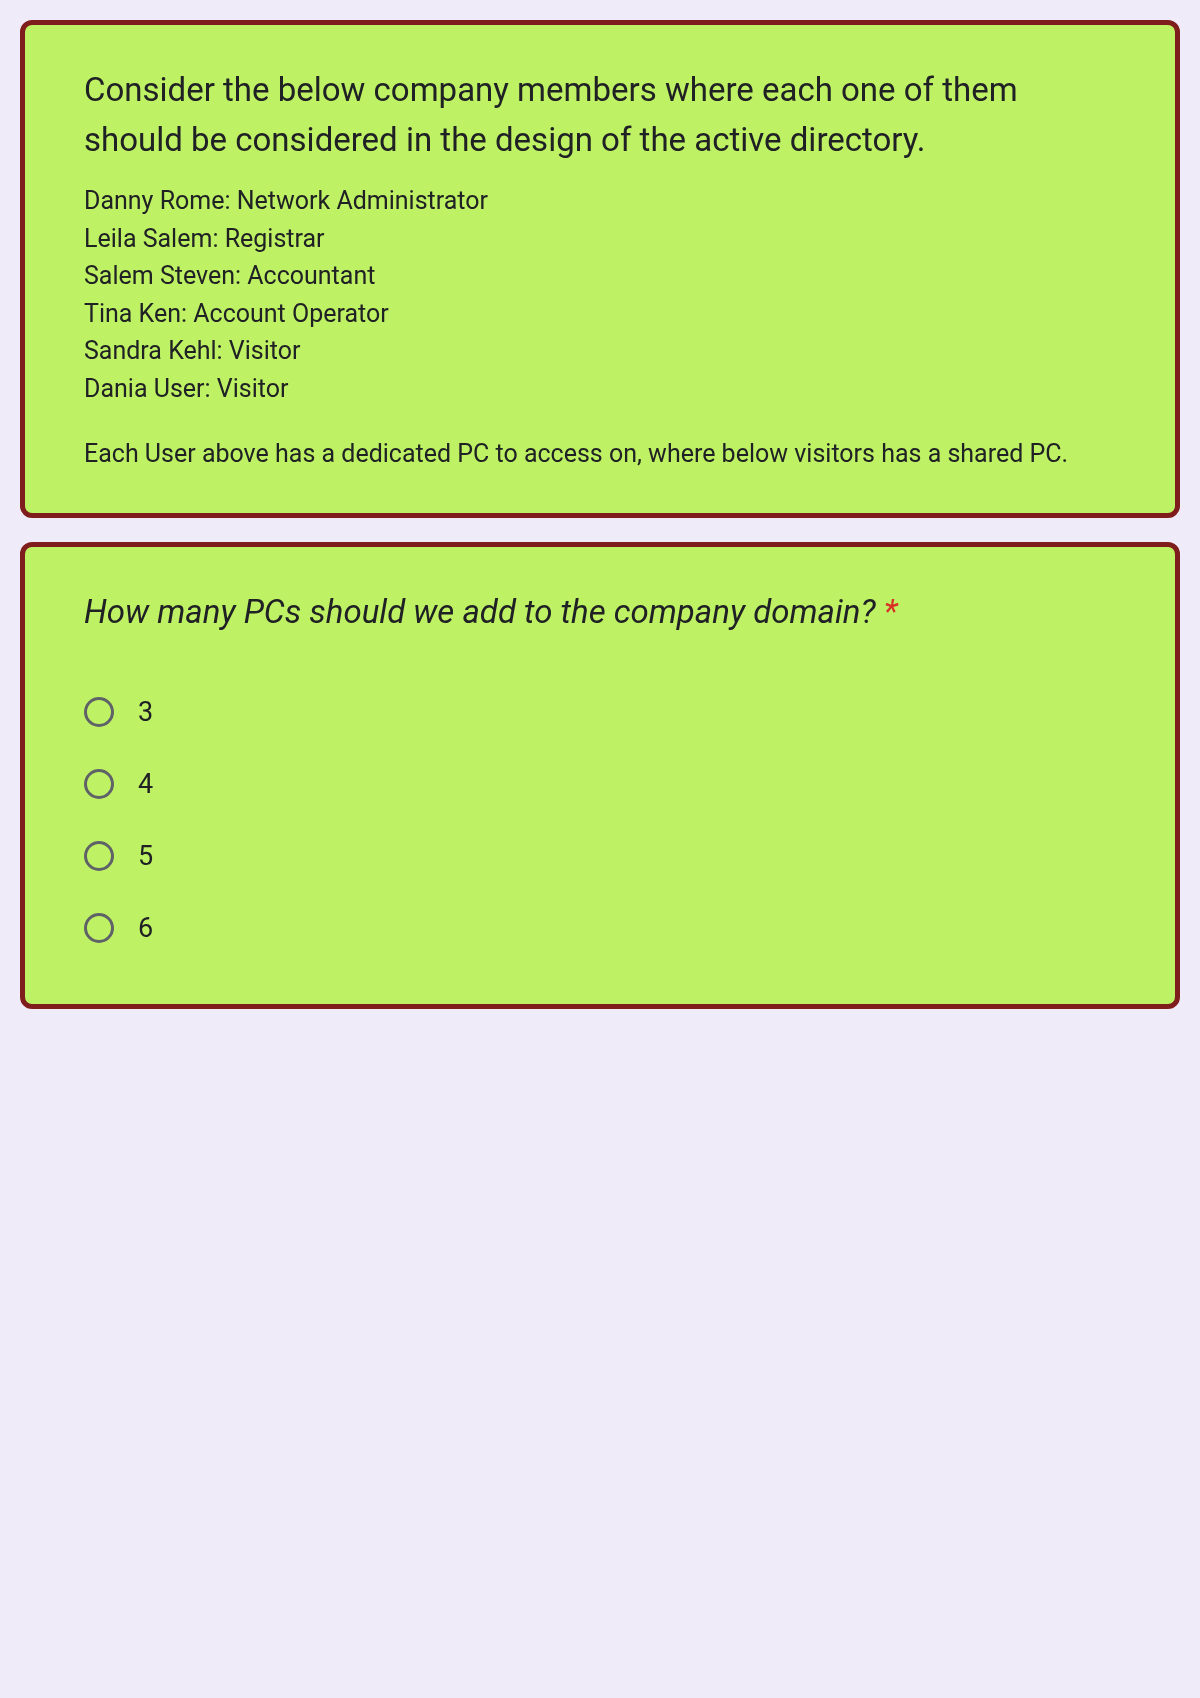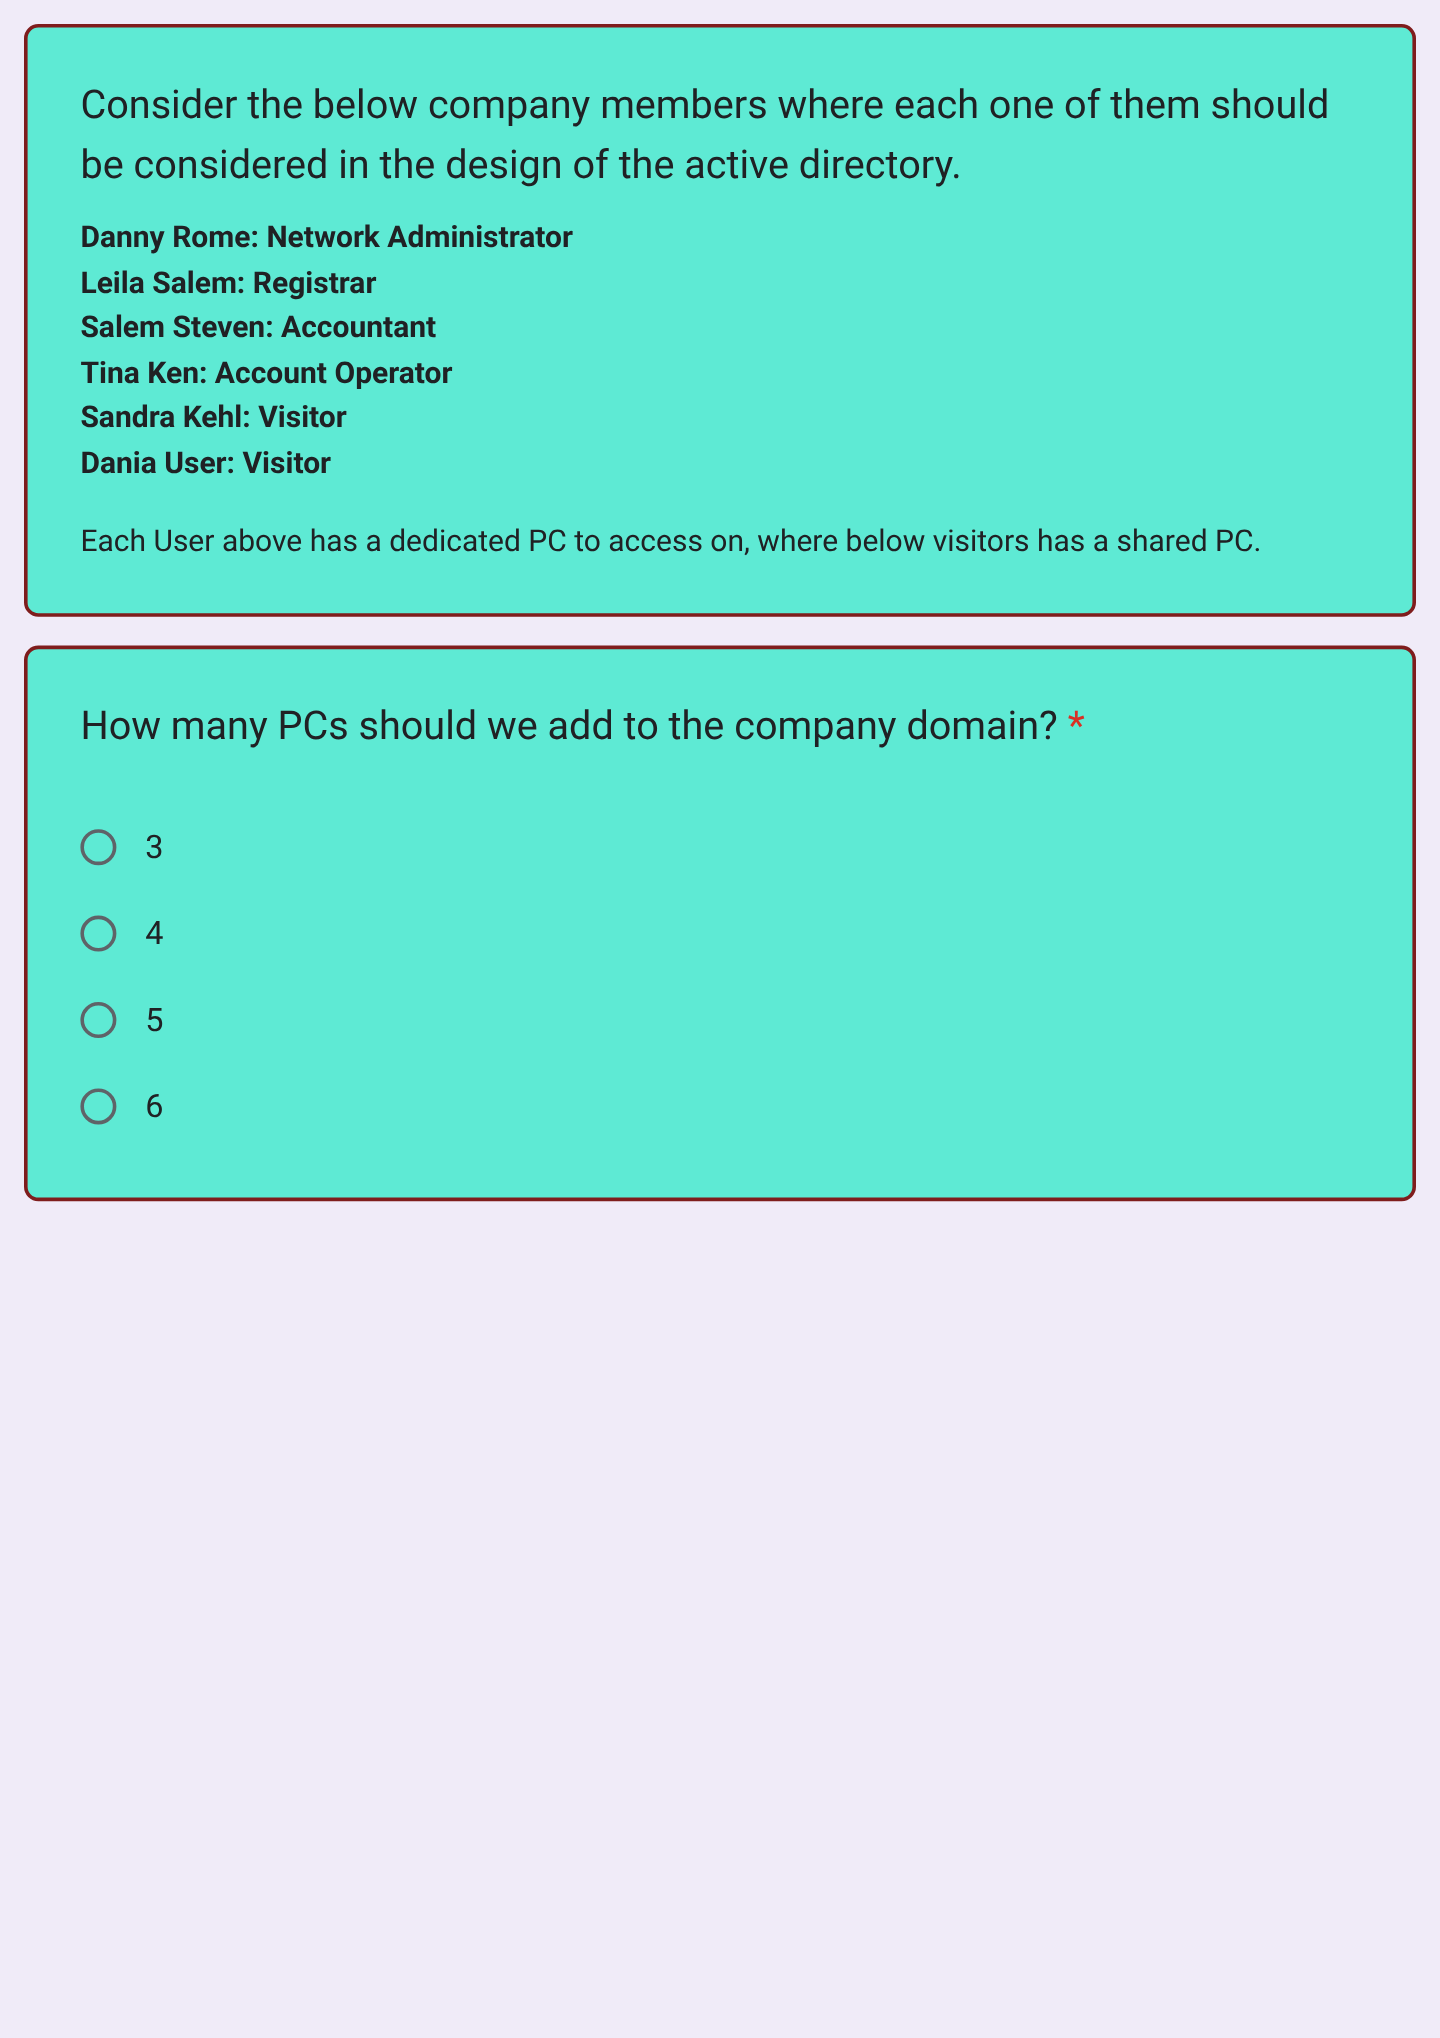--- a/index.html
+++ b/index.html
@@ -7,36 +7,36 @@
       margin: 0;
       padding: 0;
     }
     body {
       font-family: 'Google Sans', Roboto, Arial, sans-serif;
       background-color: #f0ebf8;
       padding: 20px;
       width: 1200px;
     }
     .card {
-      background-color: #5eead4;
-      border: 3px solid #7f1d1d;
+      background-color: #bef264;
+      border: 5px solid #7f1d1d;
       border-radius: 12px;
-      padding: 40px 44px;
+      padding: 40px 59px;
       margin-bottom: 24px;
     }
     .question-title {
       font-size: 33px;
       font-weight: 400;
       color: #202124;
       line-height: 1.5;
       margin-bottom: 18px;
     }
     .description-line {
       font-size: 25px;
-      font-weight: 700;
+      font-weight: 400;
       color: #202124;
       line-height: 1.5;
     }
     .description-block {
       margin-bottom: 28px;
     }
     .description-note {
       font-size: 25px;
       font-weight: 400;
       color: #202124;
@@ -63,20 +63,21 @@
       margin-right: 24px;
       flex-shrink: 0;
     }
     .radio-label {
       font-size: 27px;
       color: #202124;
       font-weight: 400;
     }
     .q2-title-container {
       margin-bottom: 8px;
+      font-style: italic;
     }
   </style>
 </head>
 <body>
 
 <div class="card">
   <div class="question-title">Consider the below company members where each one of them should be considered in the design of the active directory.</div>
   <div class="description-block">
     <div class="description-line">Danny Rome: Network Administrator</div>
     <div class="description-line">Leila Salem: Registrar</div>

